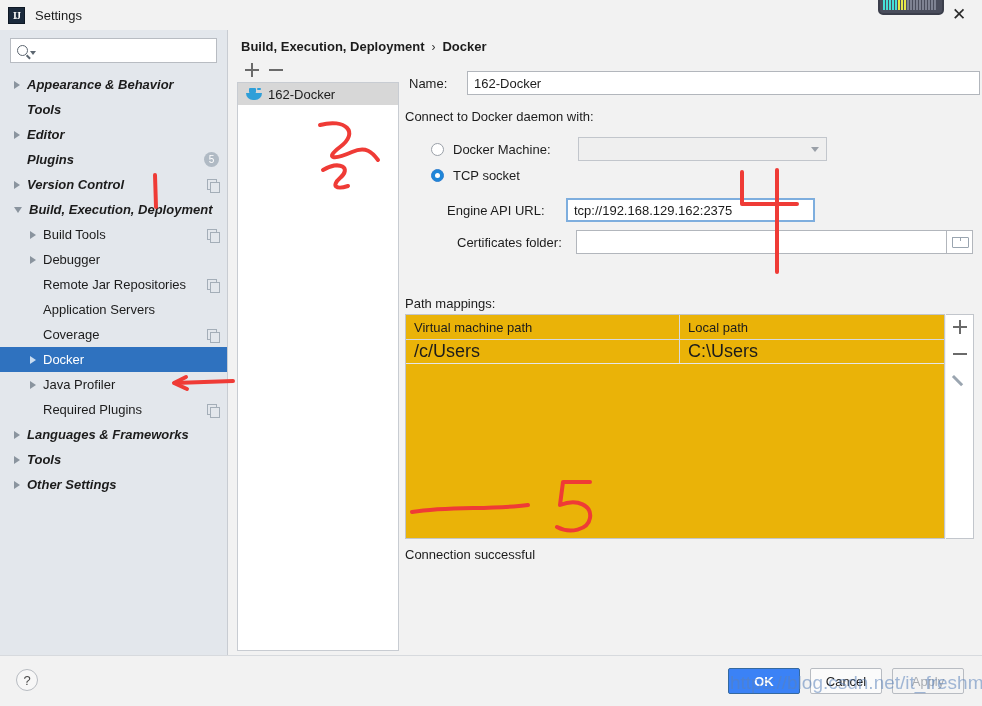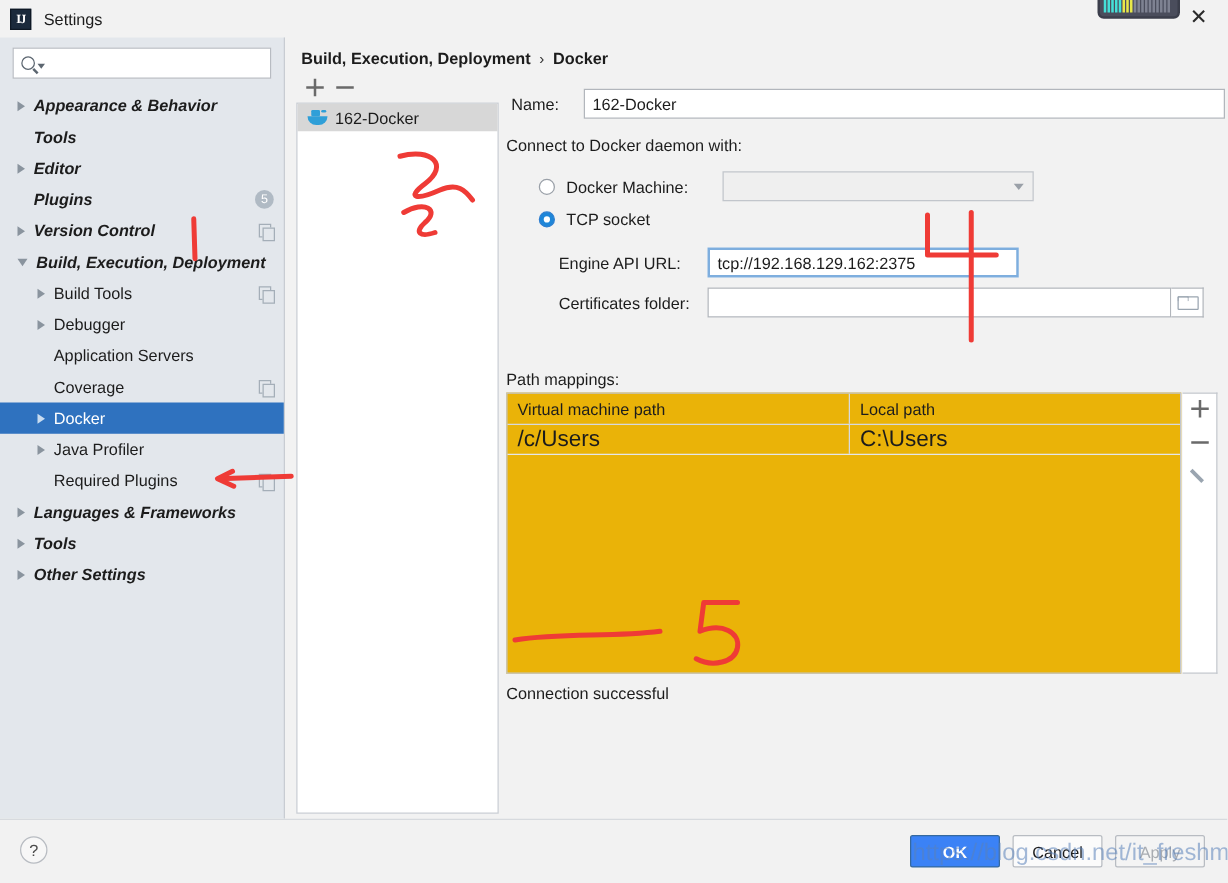--- a/index.html
+++ b/index.html
@@ -359,20 +359,25 @@
           <span class="arrow "></span>
           <span class="tlabel">Build Tools</span>
           <span class="copy-ico"></span>
         </div>
         <div class="tree-row" style="padding-left: 30px;">
           <span class="arrow "></span>
           <span class="tlabel">Debugger</span>
         </div>
         <div class="tree-row" style="padding-left: 30px;">
           <span class="arrow none" style="width: 6px; height: 9px;"></span>
+          <span class="tlabel">Remote Jar Repositories</span>
+          <span class="copy-ico"></span>
+        </div>
+        <div class="tree-row" style="padding-left: 30px;">
+          <span class="arrow none" style="width: 6px; height: 9px;"></span>
           <span class="tlabel">Application Servers</span>
         </div>
         <div class="tree-row" style="padding-left: 30px;">
           <span class="arrow none" style="width: 6px; height: 9px;"></span>
           <span class="tlabel">Coverage</span>
           <span class="copy-ico"></span>
         </div>
         <div class="tree-row sel" style="padding-left: 30px;">
           <span class="arrow "></span>
           <span class="tlabel">Docker</span>
@@ -446,21 +451,21 @@
       <div class="row" style="left:26px; top:110px;">
         <span class="radio on"></span>
         <span class="lbl" style="margin-left:9px;">TCP socket</span>
       </div>
 
       <div class="row" style="left:42px; top:140px;">
         <span class="lbl" style="width:119px;">Engine API URL:</span>
         <input class="txt focused" type="text" style="width: 249px;" value="tcp://192.168.129.162:2375">
       </div>
 
-      <div class="row" style="left:42px; top:172px;">
+      <div class="row" style="left:52px; top:172px;">
         <span class="lbl" style="width:119px;">Certificates folder:</span>
         <input class="txt" type="text" style="width: 371px;" value="">
         <span class="browse-btn" style="border:1px solid #b2b6bc; border-left:0; background:#fff;">
           <span class="folder-ico"></span>
         </span>
       </div>
 
       <div id="pm-label">Path mappings:</div>
 
       <div id="pm-table">

